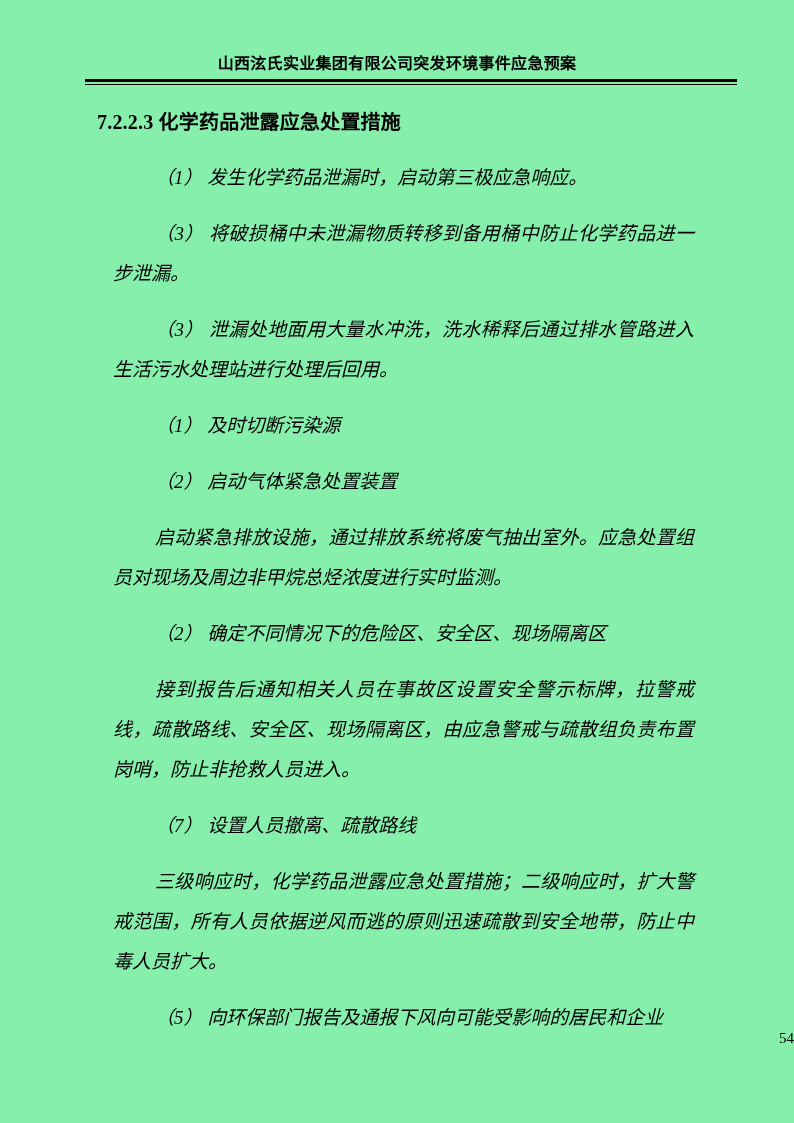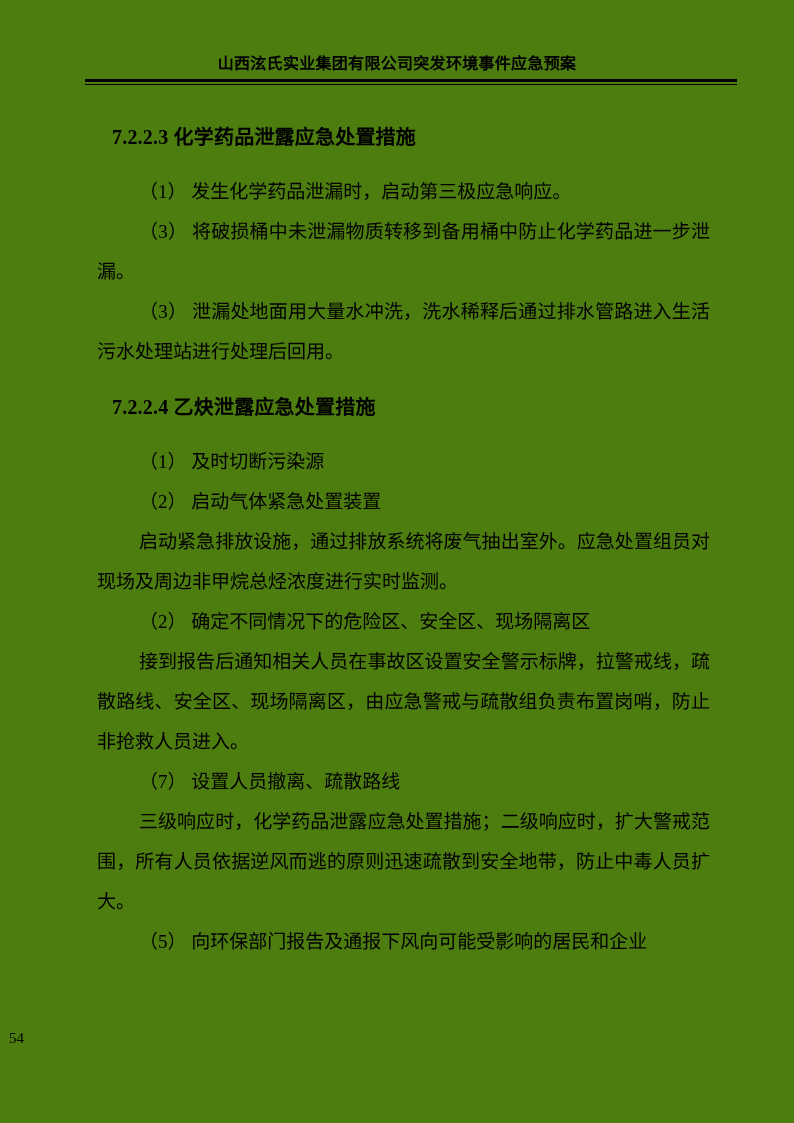--- a/index.html
+++ b/index.html
@@ -4,21 +4,21 @@
 <style>
   html, body {
     margin: 0;
     padding: 0;
     background: #ffffff;
   }
   .page {
     position: relative;
     width: 794px;
     height: 1123px;
-    background: #4d7c0f;
+    background: #86efac;
     overflow: hidden;
     font-family: "Liberation Serif", "DejaVu Serif", serif;
     color: #000000;
   }
   .header-title {
     position: absolute;
     top: 53px;
     left: 0;
     right: 0;
     text-align: center;
@@ -42,38 +42,39 @@
     top: 102px;
     left: 97px;
     width: 613px;
     font-size: 19px;
     line-height: 40px;
     text-align: justify;
     text-justify: inter-ideograph;
     letter-spacing: 0;
   }
   .doc-body h2 {
-    margin: 15px;
+    margin: 0;
     font-size: 20px;
     font-weight: 700;
     line-height: 40px;
     text-align: left;
     letter-spacing: 0.2px;
   }
   .doc-body p {
-    margin: 0;
+    margin: 16px;
     text-indent: 42px;
     line-height: 40px;
+    font-style: italic;
   }
   .page-footer {
     position: absolute;
     top: 1028px;
-    left: 9px;
+    left: 0;
     right: 0;
-    text-align: left;
+    text-align: right;
     font-size: 15px;
     line-height: 20px;
   }
 </style>
 </head>
 <body>
 
 <div class="page">
 
   <header>
@@ -84,21 +85,20 @@
   <main class="doc-body">
 
     <section>
       <h2>7.2.2.3 化学药品泄露应急处置措施</h2>
       <p>（1） 发生化学药品泄漏时，启动第三极应急响应。</p>
       <p>（3） 将破损桶中未泄漏物质转移到备用桶中防止化学药品进一步泄漏。</p>
       <p>（3） 泄漏处地面用大量水冲洗，洗水稀释后通过排水管路进入生活污水处理站进行处理后回用。</p>
     </section>
 
     <section>
-      <h2>7.2.2.4 乙炔泄露应急处置措施</h2>
       <p>（1） 及时切断污染源</p>
       <p>（2） 启动气体紧急处置装置</p>
       <p>启动紧急排放设施，通过排放系统将废气抽出室外。应急处置组员对现场及周边非甲烷总烃浓度进行实时监测。</p>
       <p>（2） 确定不同情况下的危险区、安全区、现场隔离区</p>
       <p>接到报告后通知相关人员在事故区设置安全警示标牌，拉警戒线，疏散路线、安全区、现场隔离区，由应急警戒与疏散组负责布置岗哨，防止非抢救人员进入。</p>
       <p>（7） 设置人员撤离、疏散路线</p>
       <p>三级响应时，化学药品泄露应急处置措施；二级响应时，扩大警戒范围，所有人员依据逆风而逃的原则迅速疏散到安全地带，防止中毒人员扩大。</p>
       <p>（5） 向环保部门报告及通报下风向可能受影响的居民和企业</p>
     </section>
 

